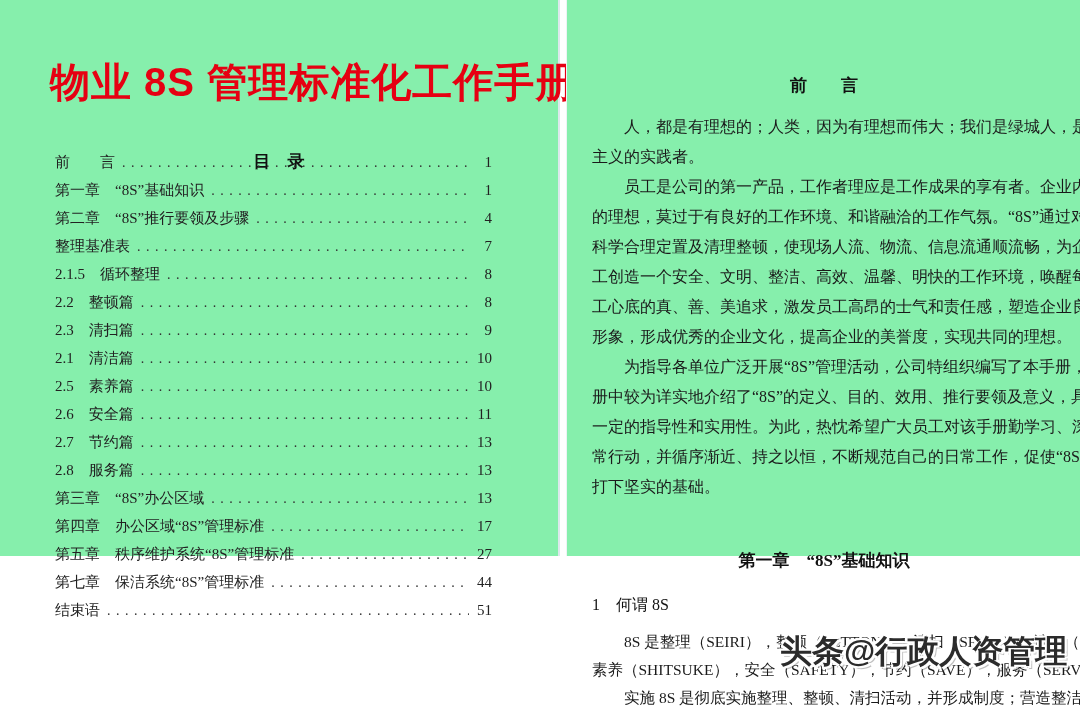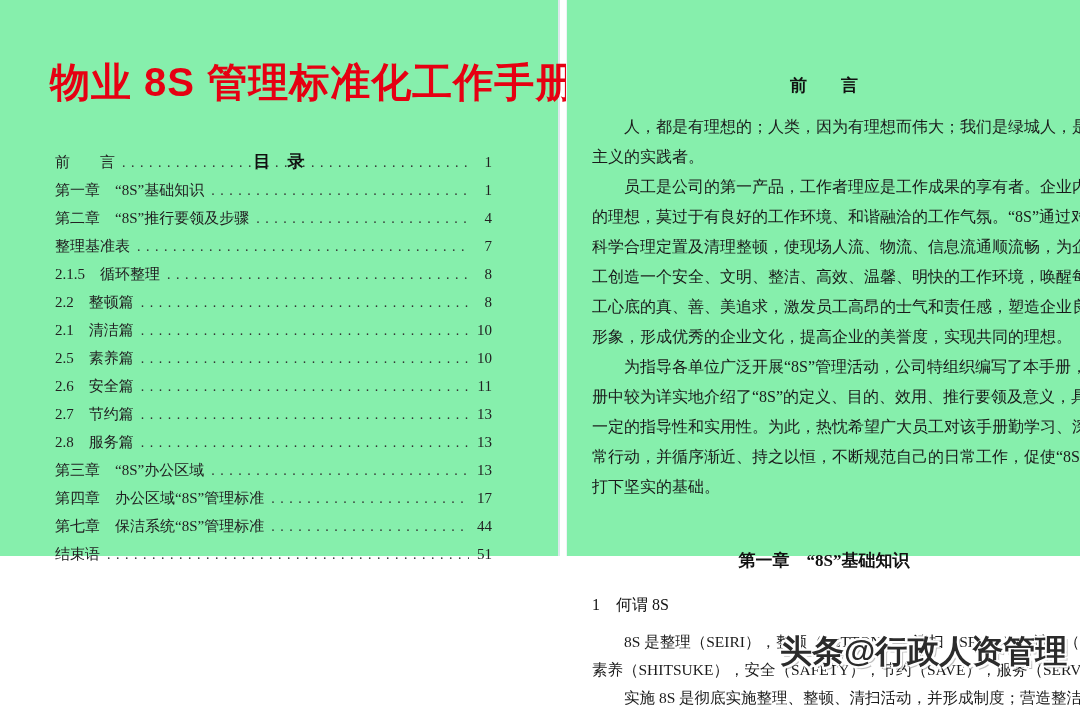--- a/index.html
+++ b/index.html
@@ -108,20 +108,25 @@
         <span class="toc-label">2.1.5　循环整理</span>
         <span class="toc-leader"></span>
         <span class="toc-page">8</span>
       </div>
       <div class="toc-row">
         <span class="toc-label">2.2　整顿篇</span>
         <span class="toc-leader"></span>
         <span class="toc-page">8</span>
       </div>
       <div class="toc-row">
+        <span class="toc-label">2.3　清扫篇</span>
+        <span class="toc-leader"></span>
+        <span class="toc-page">9</span>
+      </div>
+      <div class="toc-row">
         <span class="toc-label">2.1　清洁篇</span>
         <span class="toc-leader"></span>
         <span class="toc-page">10</span>
       </div>
       <div class="toc-row">
         <span class="toc-label">2.5　素养篇</span>
         <span class="toc-leader"></span>
         <span class="toc-page">10</span>
       </div>
       <div class="toc-row">
@@ -141,20 +146,25 @@
       </div>
       <div class="toc-row">
         <span class="toc-label">第三章　“8S”办公区域</span>
         <span class="toc-leader"></span>
         <span class="toc-page">13</span>
       </div>
       <div class="toc-row">
         <span class="toc-label">第四章　办公区域“8S”管理标准</span>
         <span class="toc-leader"></span>
         <span class="toc-page">17</span>
+      </div>
+      <div class="toc-row">
+        <span class="toc-label">第五章　秩序维护系统“8S”管理标准</span>
+        <span class="toc-leader"></span>
+        <span class="toc-page">27</span>
       </div>
       <div class="toc-row">
         <span class="toc-label">第七章　保洁系统“8S”管理标准</span>
         <span class="toc-leader"></span>
         <span class="toc-page">44</span>
       </div>
       <div class="toc-row">
         <span class="toc-label">结束语</span>
         <span class="toc-leader"></span>
         <span class="toc-page">51</span>

